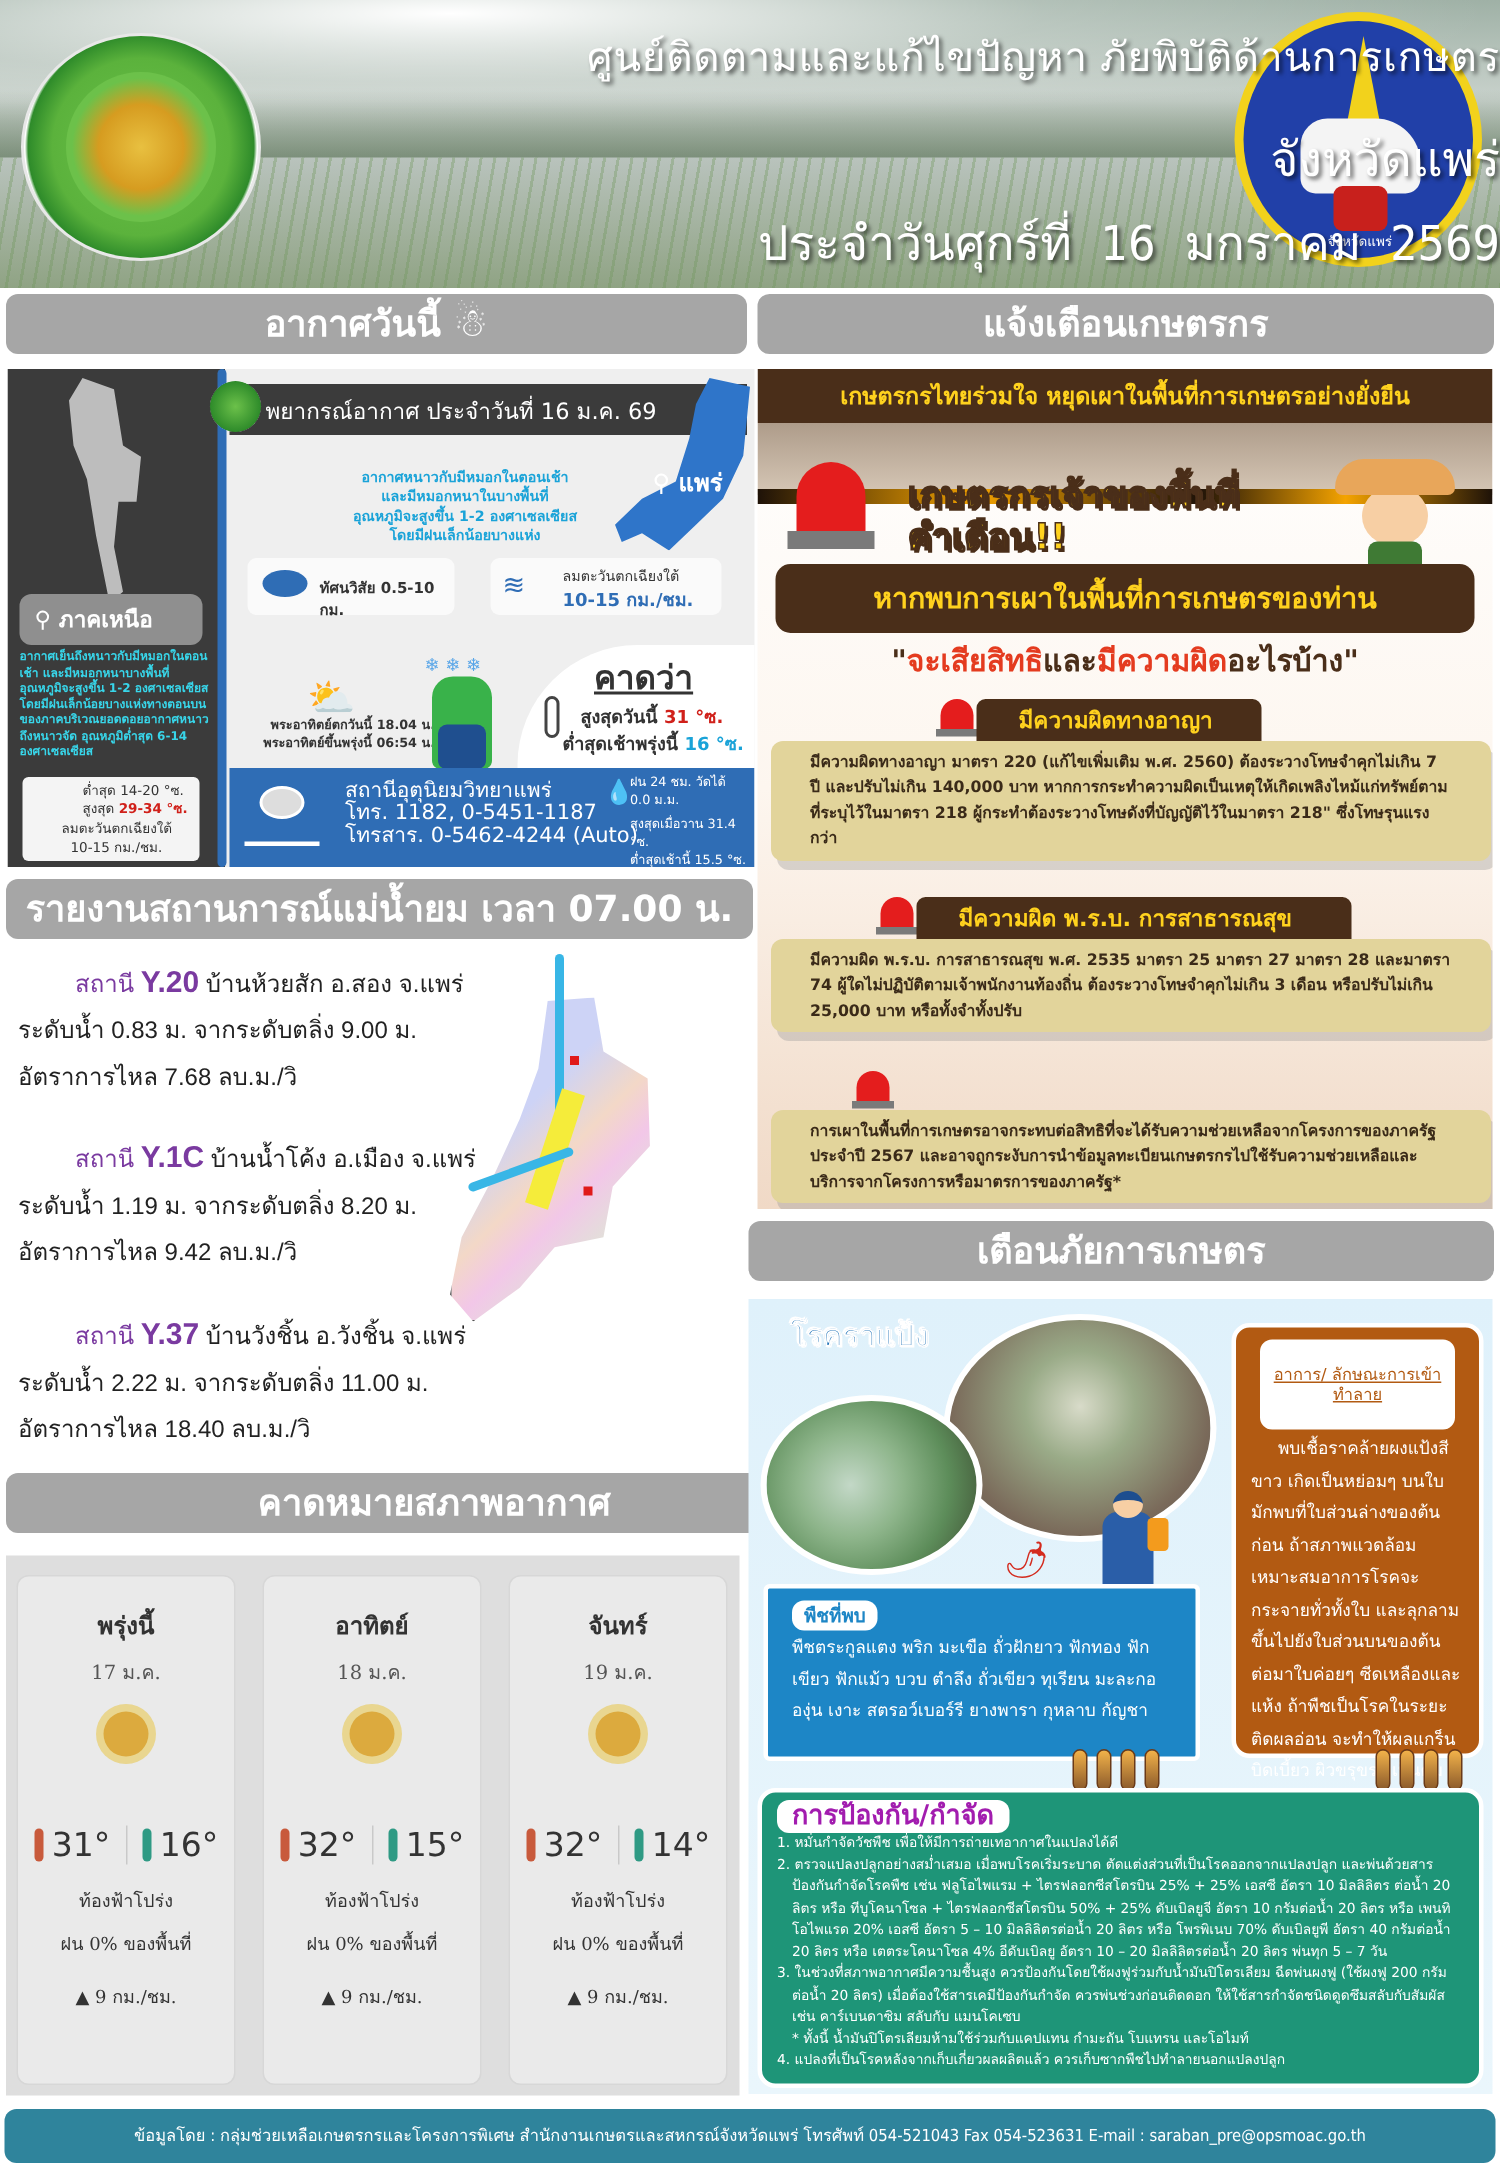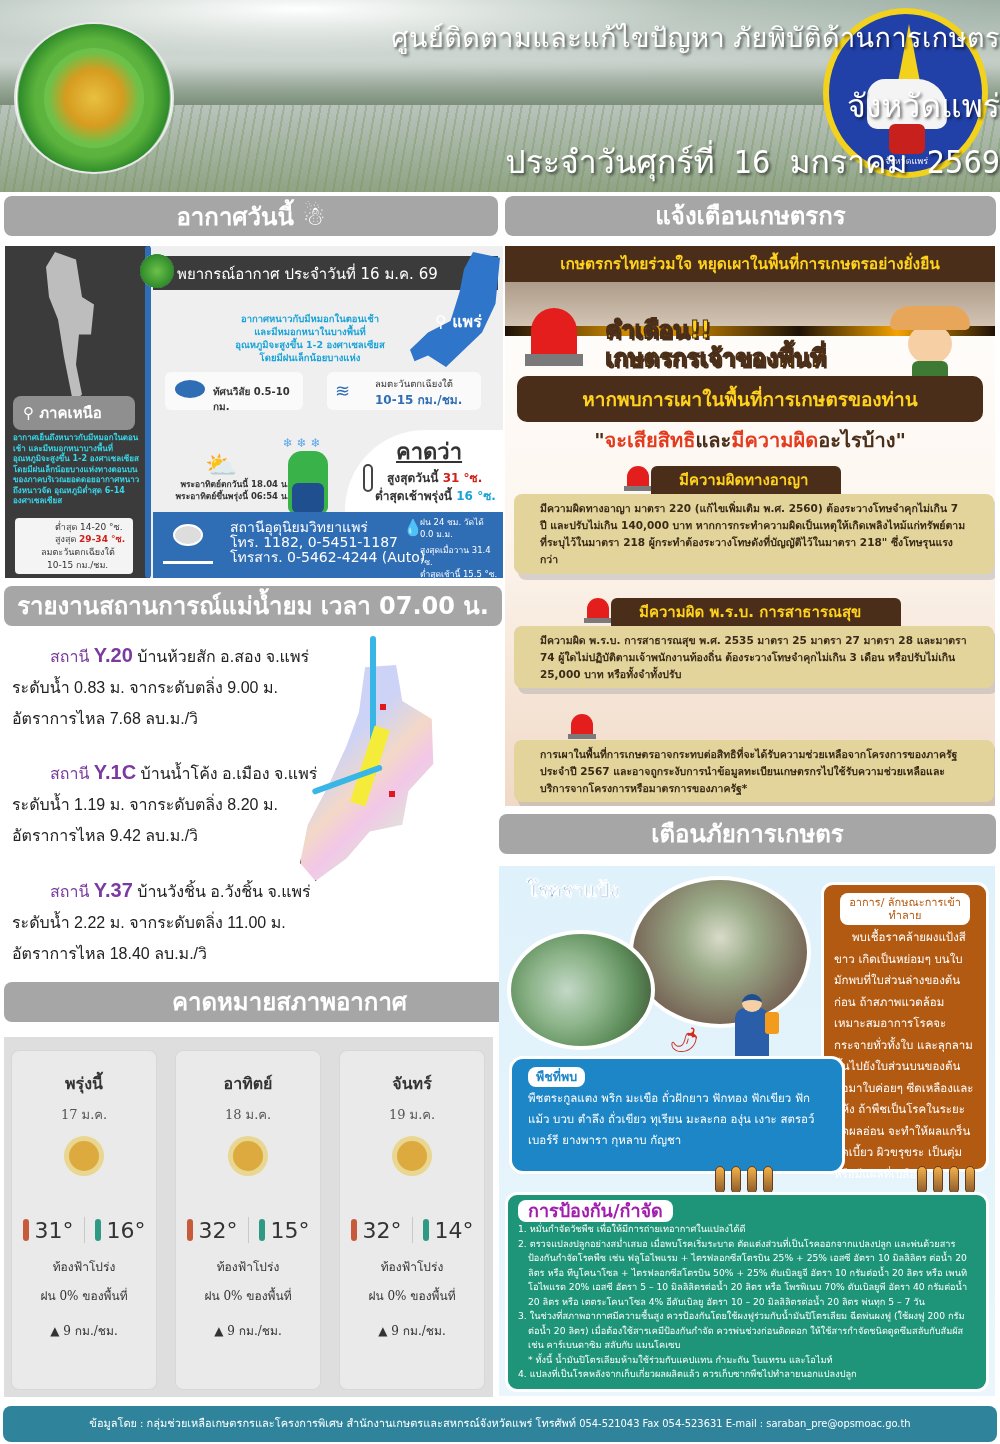--- a/index.html
+++ b/index.html
@@ -112,23 +112,23 @@
   
   .hazard { position:absolute; left:499px; top:866px; width:496px; height:530px; background: linear-gradient(180deg,#dff1fb,#eaf6fc); }
   .hazard .disease-title { position:absolute; left:28px; top:8px; color:#1b6fb6; font-size:20px; font-weight:bold; -webkit-text-stroke:0.5px #fff; text-shadow: 1px 1px 0 #fff, -1px -1px 0 #fff; }
   .photo { position:absolute; border-radius:50%; border:4px solid #fff; overflow:hidden; }
   .photo.leaf1 { left:8px; top:64px; width:148px; height:120px; background: radial-gradient(circle at 40% 50%, #c3d8c7 0%, #8eb58b 35%, #5d8d5a 65%, #3c4a30 100%); }
   .photo.leaf2 { left:130px; top:10px; width:182px; height:152px; background: radial-gradient(circle at 50% 40%, #d8dbc9 0%, #9aab88 30%, #7a6a5a 70%, #585450 100%); }
   .sprayer { position:absolute; left:236px; top:142px; width:34px; height:60px; background:#2a5ea8; border-radius:10px 10px 4px 4px; }
   .sprayer .head { position:absolute; left:7px; top:-14px; width:20px; height:18px; background:#f7cfa4; border-radius:50%; border-top:6px solid #1d4e8f; }
   .sprayer .tank { position:absolute; left:30px; top:4px; width:14px; height:22px; background:#f39b1d; border-radius:3px; }
   .symptom { position:absolute; left:322px; top:16px; width:168px; height:290px; background:#b25a12; border-radius:12px; border:3px solid #fff; color:#fff; font-size:11.5px; line-height:21.5px; padding:0 10px; }
-  .symptom .head { margin:8px 6px 0; background:#fff; color:#b25a12; border-radius:8px; text-align:center; font-size:11px; line-height:13px; padding:3px 2px; }
+  .symptom .head { margin:8px 6px 0; background:#fff; color:#b25a12; border-radius:8px; text-align:center; font-size:11px; line-height:13px; padding:17px 2px;text-decoration:underline; }
   .symptom .txt { text-indent:18px; margin-top:2px; }
-  .plants { position:absolute; left:10px; top:190px; width:336px; height:118px; background:#1d86c6; border-radius:14px; border:3px solid #fff; color:#fff; font-size:11.5px; line-height:21px; padding:0 16px; }
+  .plants { position:absolute; left:10px; top:190px; width:291px; height:118px; background:#1d86c6; border-radius:4px; border:3px solid #fff; color:#fff; font-size:11.5px; line-height:21px; padding:0 16px; }
   .plants .head { display:inline-block; margin-top:8px; background:#fff; color:#1d86c6; border-radius:8px; padding:0 8px; font-size:12.5px; line-height:20px; font-weight:bold; }
   .rings { position:absolute; display:flex; gap:6px; }
   .rings span { display:block; width:10px; height:28px; border-radius:5px; background: linear-gradient(180deg,#f2b24a,#8b5a2b); border:1px solid #6a3a18; }
   .protect { position:absolute; left:6px; top:326px; width:484px; height:200px; background:#1e9578; border-radius:12px; border:3px solid #fff; color:#fff; font-size:9.2px; line-height:14.5px; padding:0 10px; }
   .protect .head { display:inline-block; margin-top:5px; background:#fff; color:#a21caf; border-radius:8px; padding:0 10px; font-size:18px; line-height:22px; font-weight:bold; margin-bottom:0; }
   .protect .item { padding-left:10px; text-indent:-10px; }
   .protect .item.note { padding-left:10px; text-indent:0; }
 
   
   .footer { position:absolute; left:3px; top:1406px; width:994px; height:36px; background:#2f849c; border-radius:8px; color:#fff; font-size:11px; line-height:36px; text-align:center; font-family:"DejaVu Sans Condensed","DejaVu Sans", sans-serif; }
@@ -301,22 +301,22 @@
   </div>
 </div>
 
 <div class="alert">
   <div class="top-band">เกษตรกรไทยร่วมใจ หยุดเผาในพื้นที่การเกษตรอย่างยั่งยืน</div>
   <div class="burn"></div>
   <div class="burn-edge"></div>
   <div class="siren"></div>
   <div class="siren-base"></div>
   <div class="warn1">
+    <div>เกษตรกรเจ้าของพื้นที่</div>
     <div>คำเตือน!!</div>
-    <div>เกษตรกรเจ้าของพื้นที่</div>
   </div>
   <div class="farmer">
       <div class="face"></div>
       <div class="hat"></div>
       <div class="shirt"></div>
     </div>
   <div class="dark-pill">หากพบการเผาในพื้นที่การเกษตรของท่าน</div>
   <div class="quote"><span>"</span><span class="r">จะเสียสิทธิ</span><span>และ</span><span class="r">มีความผิด</span><span>อะไรบ้าง"</span></div>
 
   <div class="penalty-siren" style="left:122px;top:220px;"></div>

